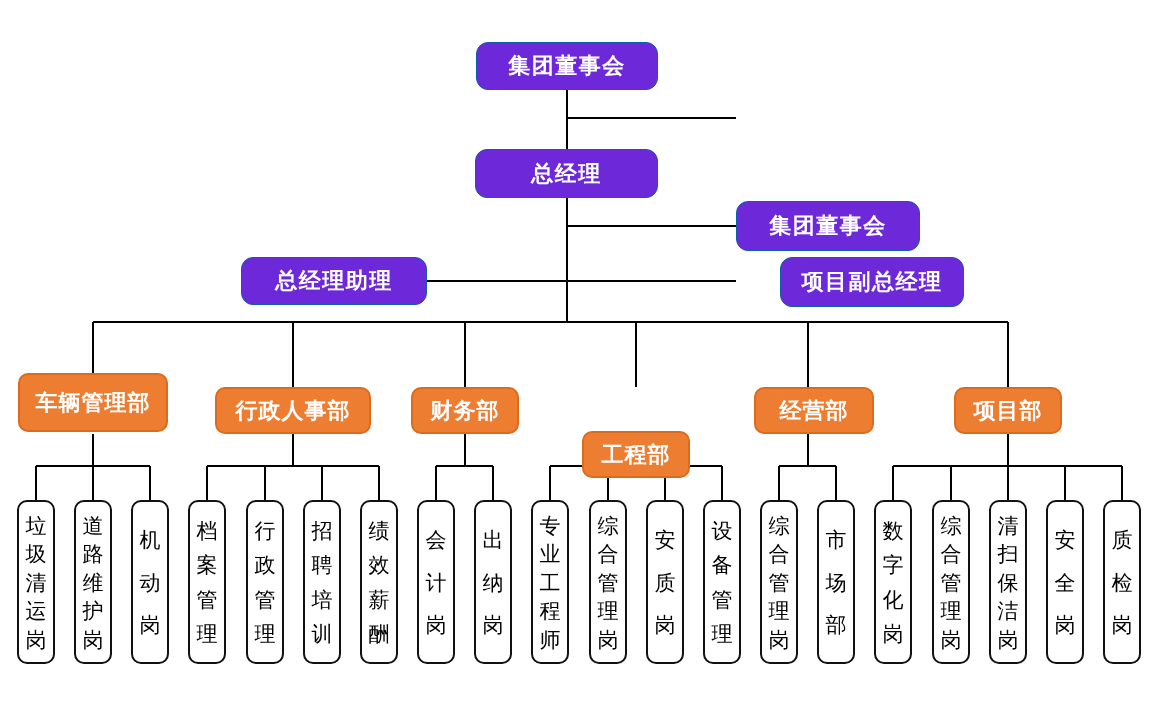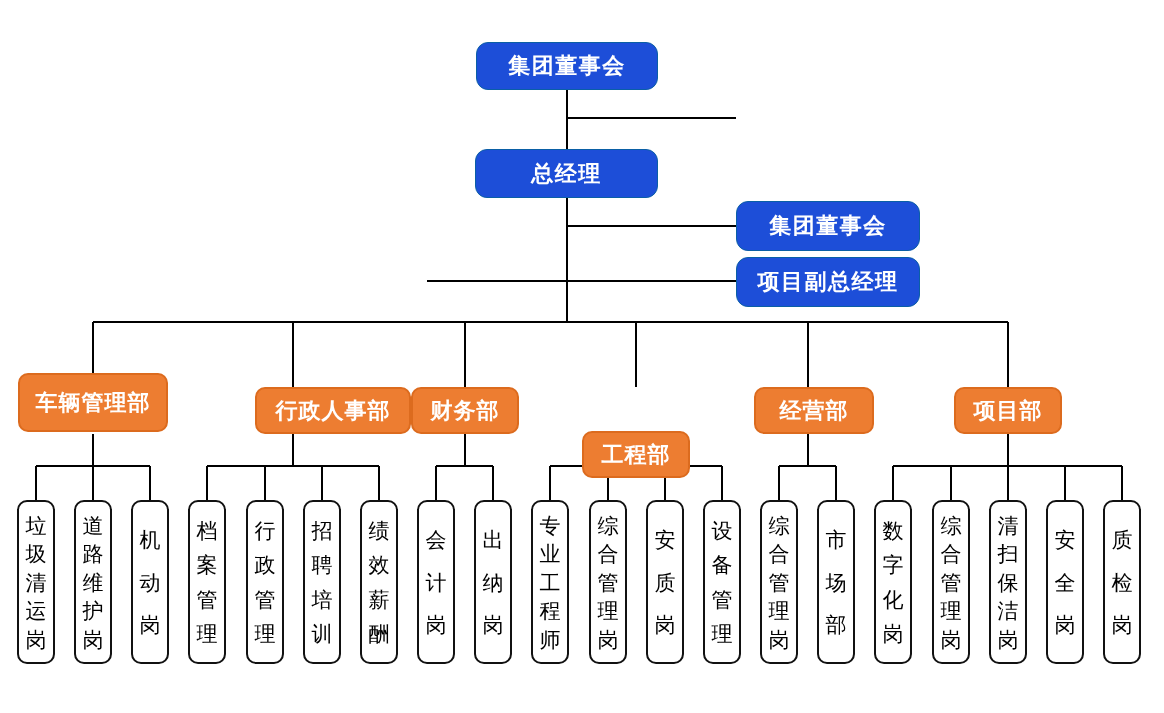--- a/index.html
+++ b/index.html
@@ -10,21 +10,21 @@
   
   .line { position:absolute; background:#000000; }
   .line.h { height:1.5px; }
   .line.v { width:1.5px; }
   
   .node {
     position:absolute; display:flex; align-items:center; justify-content:center;
     box-sizing:border-box; text-align:center; white-space:nowrap;
   }
   .blue {
-    background:#1d4ed8; border:1px solid #0A5FA6; border-radius:12px;
+    background:#6d28d9; border:1px solid #0A5FA6; border-radius:12px;
     color:#ffffff; font-size:22px; font-weight:600; letter-spacing:1.5px;
   }
   
   .dept {
     background:#ED7D31; border:2.5px solid #DC6B1E; border-radius:10px;
     color:#ffffff; font-size:22px; font-weight:600; letter-spacing:1px;
   }
   
   .pill {
     position:absolute; top:500px; width:38px; height:164px; box-sizing:border-box;
@@ -85,24 +85,25 @@
   <div class="line v" style="left:835px;  top:466px; height:34px;"></div>
   <div class="line v" style="left:892px;  top:466px; height:34px;"></div>
   <div class="line v" style="left:950px;  top:466px; height:34px;"></div>
   <div class="line v" style="left:1007px; top:466px; height:34px;"></div>
   <div class="line v" style="left:1064px; top:466px; height:34px;"></div>
   <div class="line v" style="left:1121px; top:466px; height:34px;"></div>
 
   <div class="node blue" style="left:476px; top:42px;  width:182px; height:48px;">集团董事会</div>
   <div class="node blue" style="left:475px; top:149px; width:183px; height:49px;">总经理</div>
   <div class="node blue" style="left:736px; top:201px; width:184px; height:50px;">集团董事会</div>
-  <div class="node blue" style="left:736px; top:257px; width:184px; height:50px;">项目副总经理</div>
+  <div class="node blue" style="left:241px; top:257px; width:186px; height:48px;">总经理助理</div>
+  <div class="node blue" style="left:780px; top:257px; width:184px; height:50px;">项目副总经理</div>
 
   <div class="node dept" style="left:18px;  top:373px; width:150px; height:59px;">车辆管理部</div>
-  <div class="node dept" style="left:215px; top:387px; width:156px; height:47px;margin-left:40px;">行政人事部</div>
+  <div class="node dept" style="left:215px; top:387px; width:156px; height:47px;">行政人事部</div>
   <div class="node dept" style="left:411px; top:387px; width:108px; height:47px;">财务部</div>
   <div class="node dept" style="left:582px; top:387px; width:108px; height:47px;margin-top:44px;">工程部</div>
   <div class="node dept" style="left:754px; top:387px; width:120px; height:47px;">经营部</div>
   <div class="node dept" style="left:954px; top:387px; width:108px; height:47px;">项目部</div>
 
   <div class="pill" style="left:17px;">
       <span class="ch">垃</span>
       <span class="ch">圾</span>
       <span class="ch">清</span>
       <span class="ch">运</span>

